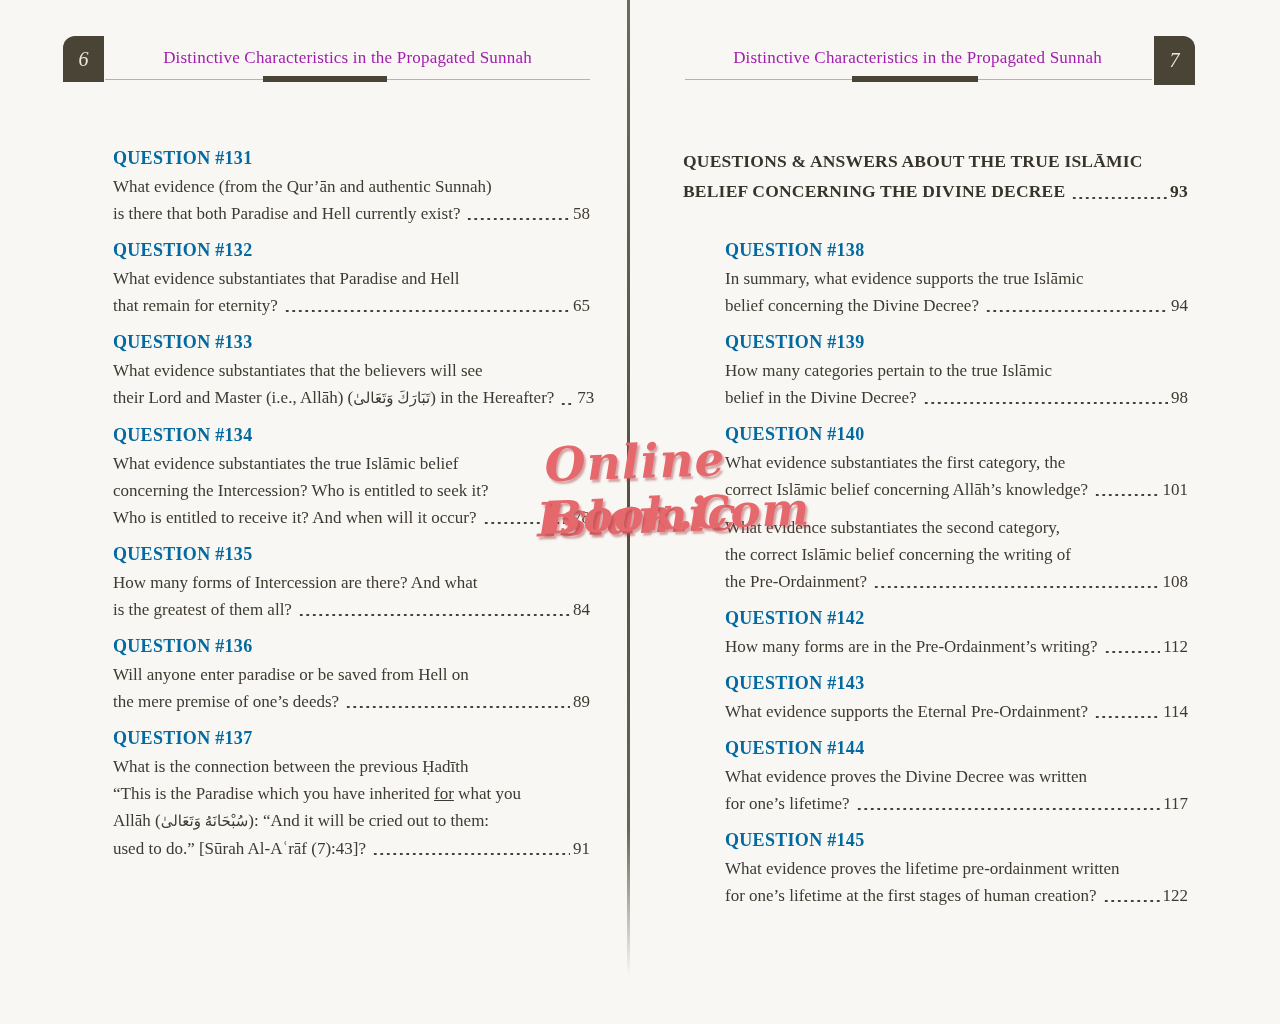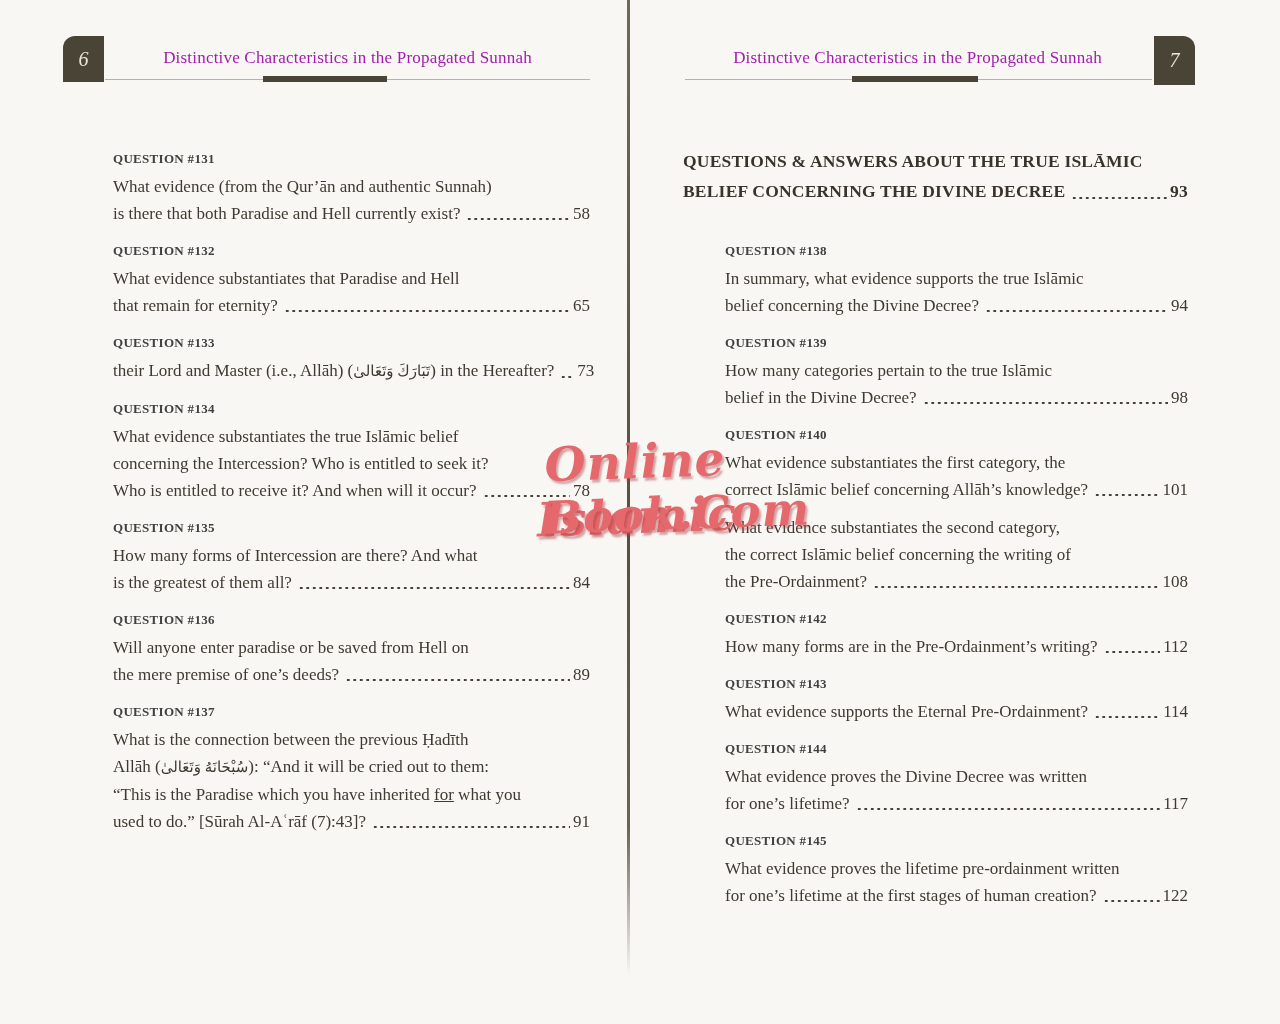--- a/index.html
+++ b/index.html
@@ -38,22 +38,22 @@
     font-weight:bold; font-size:17.5px; line-height:30px; color:#39342b;
     letter-spacing:0.2px;
   }
   .section-heading .shline2 { display:flex; align-items:baseline; }
 
   .toc { position:absolute; font-size:17px; line-height:27px; }
   .toc.left  { left:113px; top:146px; width:477px; }
   .toc.right { left:725px; top:238px; width:463px; }
   .entry { margin-bottom:11px; }
   .entry-heading {
-    font-weight:bold; font-size:13px; line-height:25px; margin-bottom:2px;
-    letter-spacing:0.3px; color:#404040;
+    font-weight:bold; font-size:18px; line-height:25px; margin-bottom:2px;
+    letter-spacing:0.3px; color:#0369a1;
   }
   .lastline { display:flex; align-items:baseline; }
   .lastline .txt { white-space:nowrap; }
   .leader {
     flex:1; min-width:14px; margin:0 3px 0 6px; align-self:stretch;
     background-image:radial-gradient(circle, #474239 1.1px, transparent 1.45px);
     background-size:6.5px 6px; background-repeat:repeat-x;
     background-position:left bottom 5px;
   }
   .pgnum { white-space:nowrap; }
@@ -112,20 +112,21 @@
       <div class="entry-heading">QUESTION #132</div>
       <div>What evidence substantiates that Paradise and Hell</div>
       <div class="lastline">
         <span class="txt">that remain for eternity?</span>
         <span class="leader"></span>
         <span class="pgnum">65</span>
       </div>
     </div>
     <div class="entry">
       <div class="entry-heading">QUESTION #133</div>
+      <div>What evidence substantiates that the believers will see</div>
       <div class="lastline">
         <span class="txt">their Lord and Master (i.e., Allāh) (<span class="arabic">تَبَارَكَ وَتَعَالىٰ</span>) in the Hereafter?</span>
         <span class="leader"></span>
         <span class="pgnum">73</span>
       </div>
     </div>
     <div class="entry">
       <div class="entry-heading">QUESTION #134</div>
       <div>What evidence substantiates the true Islāmic belief</div>
       <div>concerning the Intercession? Who is entitled to seek it?</div>
@@ -149,22 +150,22 @@
       <div>Will anyone enter paradise or be saved from Hell on</div>
       <div class="lastline">
         <span class="txt">the mere premise of one’s deeds?</span>
         <span class="leader"></span>
         <span class="pgnum">89</span>
       </div>
     </div>
     <div class="entry">
       <div class="entry-heading">QUESTION #137</div>
       <div>What is the connection between the previous Ḥadīth</div>
+      <div>“This is the Paradise which you have inherited <span class="u">for</span> what you</div>
       <div>Allāh (<span class="arabic">سُبْحَانَهُ وَتَعَالىٰ</span>): “And it will be cried out to them:</div>
-      <div>“This is the Paradise which you have inherited <span class="u">for</span> what you</div>
       <div class="lastline">
         <span class="txt">used to do.” [Sūrah Al-Aʿrāf (7):43]?</span>
         <span class="leader"></span>
         <span class="pgnum">91</span>
       </div>
     </div>
   </div>
 <div class="toc right" id="toc-right">
     <div class="entry">
       <div class="entry-heading">QUESTION #138</div>

